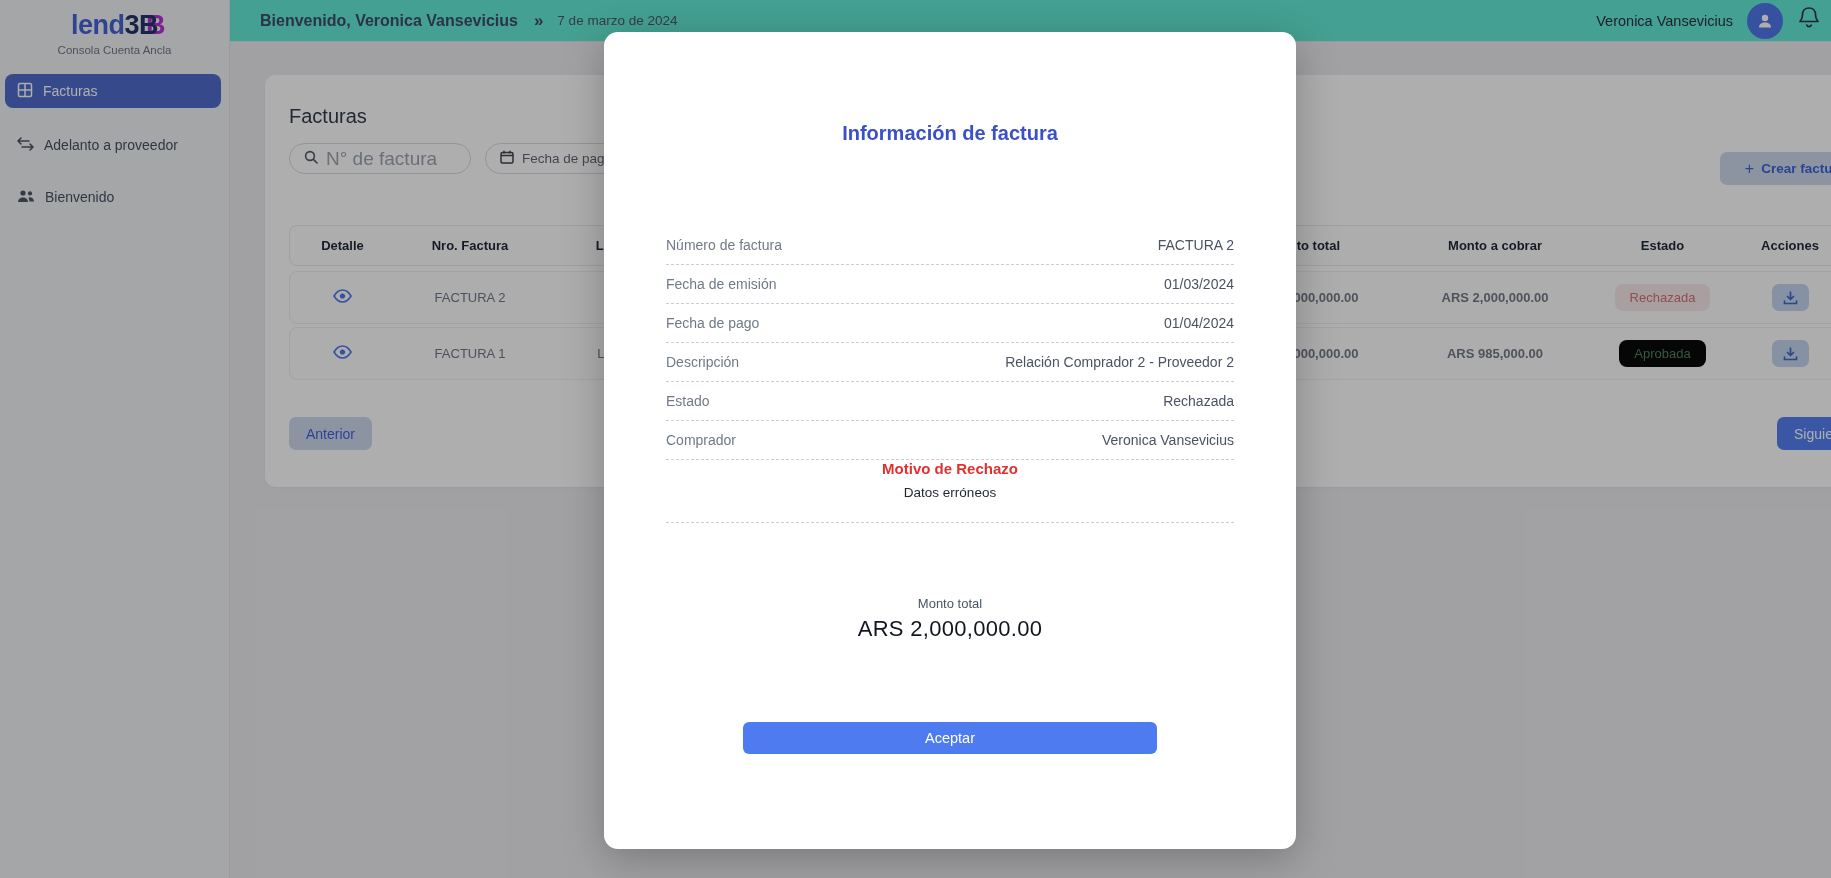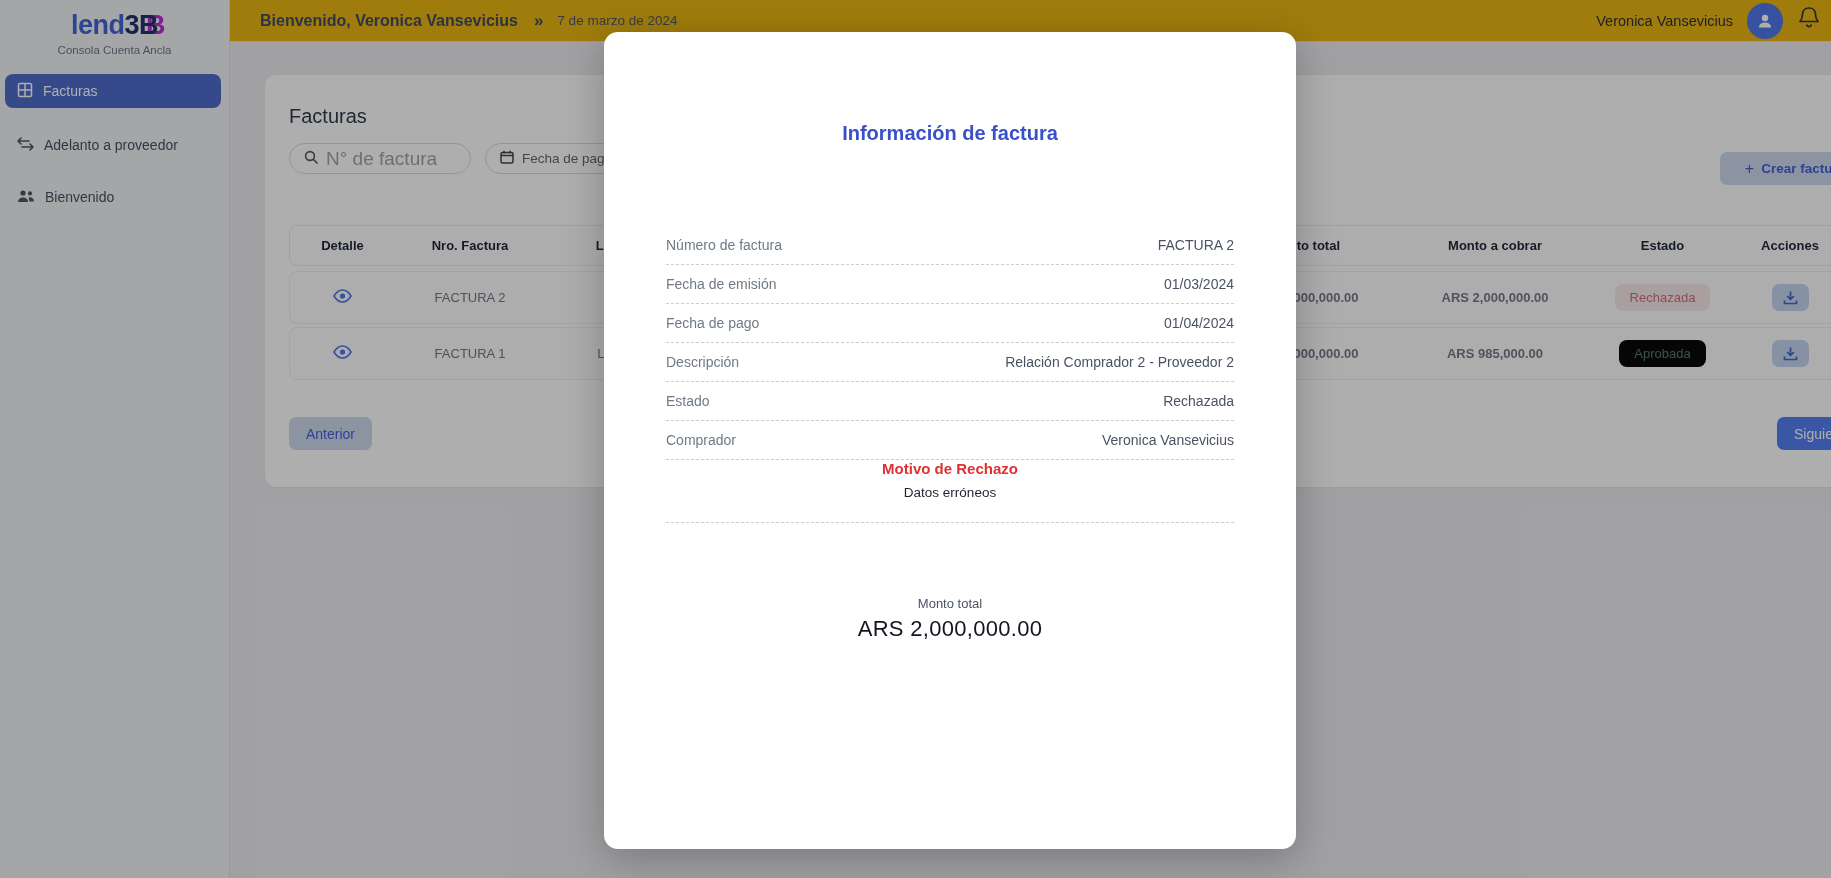--- a/index.html
+++ b/index.html
@@ -15,21 +15,21 @@
   .logo .accentB { position:absolute; right:-7px; top:0; color:#b62ad1; z-index:1; font-weight:800; }
   .logo-sub { font-size:11.5px; color:#6b7280; margin-top:3px; text-align:center; }
   .nav { margin-top:18px; }
   .nav-item { display:flex; align-items:center; gap:10px; height:34px; margin:0 8px 12px 5px; padding:0 12px; border-radius:8px; font-size:14px; color:#414b5c; cursor:pointer; }
   .nav-item.active { background:#4968c9; color:#ffffff; margin-bottom:20px; }
   .nav-item svg { flex:0 0 auto; }
   .nav-item.active svg path, .nav-item.active svg rect, .nav-item.active svg circle { stroke:#ffffff; }
   .nav-item:not(.active) { margin-bottom:18px; }
 
   
-  .header { position:absolute; left:230px; top:0; width:1601px; height:42px; background:#eab308; border-bottom:1px solid #e0e2e6; display:flex; align-items:center; padding:0 14px 0 30px; z-index:1; }
+  .header { position:absolute; left:230px; top:0; width:1601px; height:42px; background:#5eead4; border-bottom:1px solid #e0e2e6; display:flex; align-items:center; padding:0 14px 0 30px; z-index:1; }
   .welcome { font-size:16px; font-weight:700; color:#39465e; }
   .chev { font-size:17px; font-weight:700; color:#3a4254; margin:0 14px 0 16px; }
   .hdr-date { font-size:13.5px; color:#4a5360; }
   .hdr-right { margin-left:auto; display:flex; align-items:center; gap:14px; }
   .hdr-user { font-size:14.5px; color:#232a36; }
   .avatar { width:36px; height:36px; border-radius:50%; background:#4a72e8; display:flex; align-items:center; justify-content:center; }
   .bell { margin-right:-4px; }
 
   
   .card { position:absolute; left:265px; top:75px; width:1600px; height:412px; background:#ffffff; border-radius:10px; box-shadow:0 1px 2px rgba(20,30,60,.05); z-index:1; }
@@ -269,13 +269,14 @@
   <div class="rejection">
     <div class="rej-title">Motivo de Rechazo</div>
     <div class="rej-reason">Datos erróneos</div>
   </div>
 
   <div class="total-block">
     <div class="total-label">Monto total</div>
     <div class="total-value">ARS 2,000,000.00</div>
   </div>
 
+  <button class="accept-btn">Aceptar</button>
 </div>
 
 </body></html>

